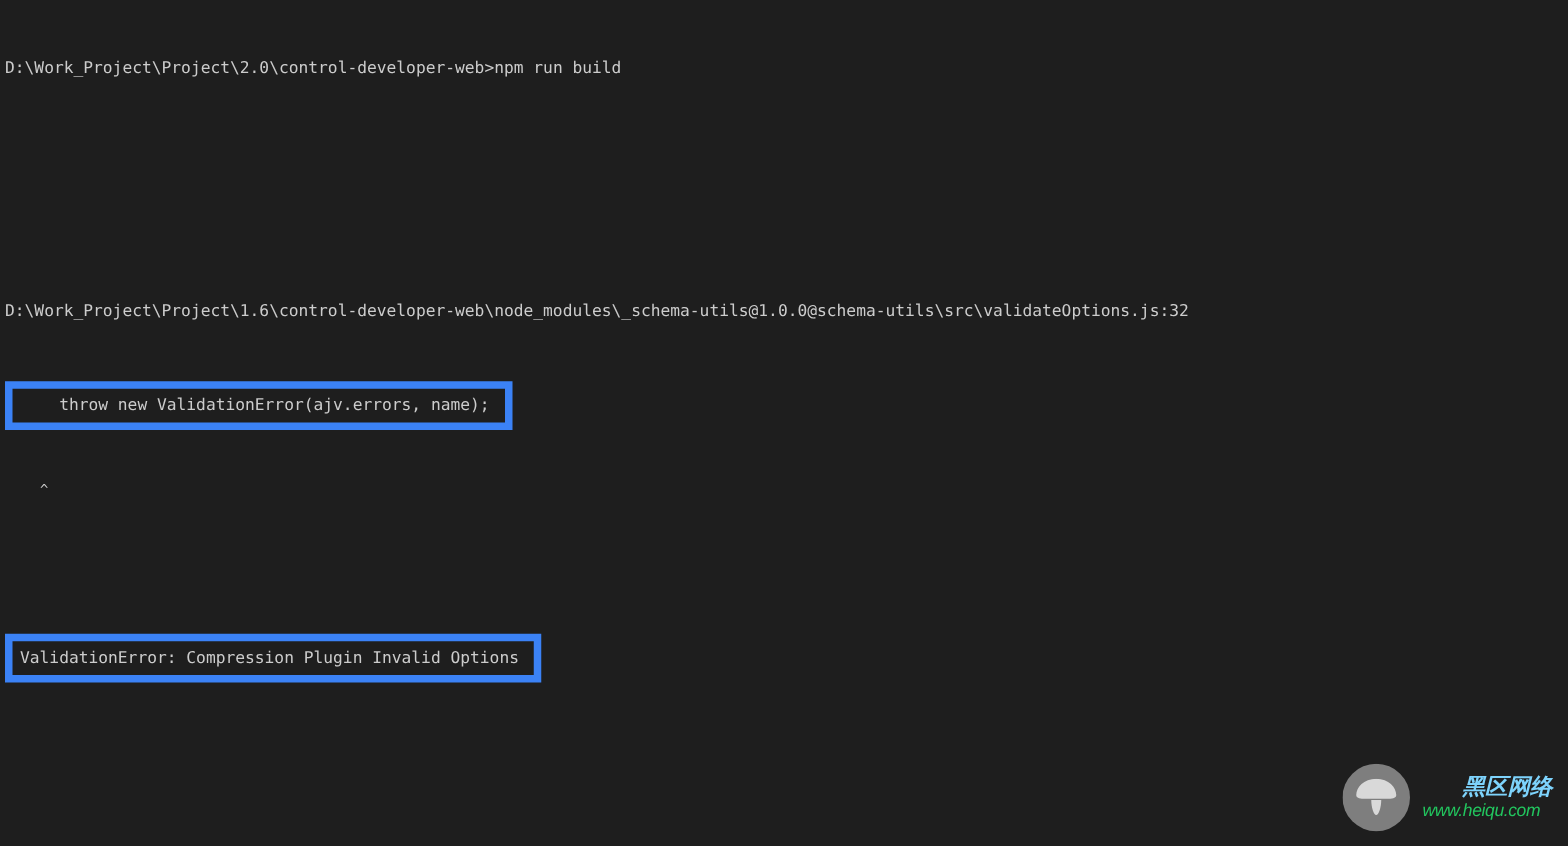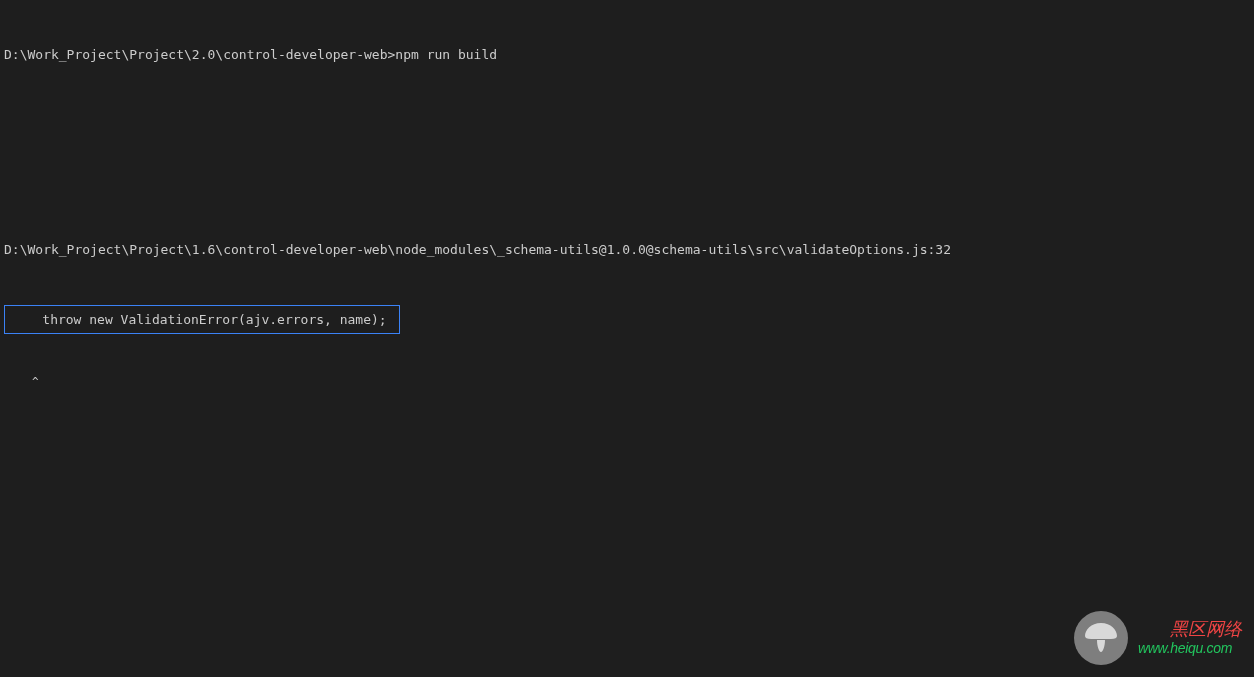--- a/index.html
+++ b/index.html
@@ -16,21 +16,21 @@
     overflow: hidden;
   }
   .terminal {
     padding: 6px 4px;
     white-space: pre;
   }
   .line { min-height: 19px; line-height: 19px; margin: 0; padding: 0 0 7px 0; white-space: pre; }
   .blank { height: 26px; }
   .boxed {
     display: inline-block;
-    border: 1px solid #3b82f6;
+    border: 6px solid #3b82f6;
     padding: 4px 12px 4px 6px;
     margin-top: 0px;
     margin-bottom: 0px;
   }
   .box-line { padding-bottom: 0; }
   .caret-line { padding: 1px 0 2px 28px; font-size: 11px; }
   .watermark {
     position: fixed;
     right: 12px;
     bottom: 12px;
@@ -41,34 +41,35 @@
     font-family: Arial, sans-serif;
   }
   .wm-circle {
     width: 54px; height: 54px;
     border-radius: 50%;
     background: #7e7e7e;
     display: flex; align-items: center; justify-content: center;
   }
   .wm-mush { fill: #d9d9d9; }
   .wm-text { display: flex; flex-direction: column; font-style: italic; line-height: 1.2; }
-  .wm-cn { font-size: 18px; color: #ef4444; font-weight: normal; margin-left: 32px; }
+  .wm-cn { font-size: 18px; color: #7dd3fc; font-weight: bold; margin-left: 32px; }
   .wm-url { font-size: 14px; color: #22c55e; letter-spacing: -0.3px; }
 </style>
 </head>
 <body>
 
 <div class="terminal">
   <div class="line"><span>D:\Work_Project\Project\2.0\control-developer-web&gt;</span><span>npm run build</span></div>
   <div class="blank"></div>
   <div class="blank"></div>
   <div class="line">D:\Work_Project\Project\1.6\control-developer-web\node_modules\_schema-utils@1.0.0@schema-utils\src\validateOptions.js:32</div>
   <div class="line box-line"><span class="boxed">    throw new ValidationError(ajv.errors, name);</span></div>
   <div class="caret-line">^</div>
   <div class="blank"></div>
+  <div class="line box-line"><span class="boxed">ValidationError: Compression Plugin Invalid Options</span></div>
   
   
   
   
 </div>
 
 <div class="watermark">
   <div class="wm-circle">
     <svg width="36" height="30" viewBox="0 0 36 30">
         <path class="wm-mush" d="M18 0 C8 0 2 7 2 13 C2 15 4 16 8 16 L28 16 C32 16 34 15 34 13 C34 7 28 0 18 0 Z M14 17 L22 17 C22 23 20 29 18 29 C16 29 14 23 14 17 Z"></path>

